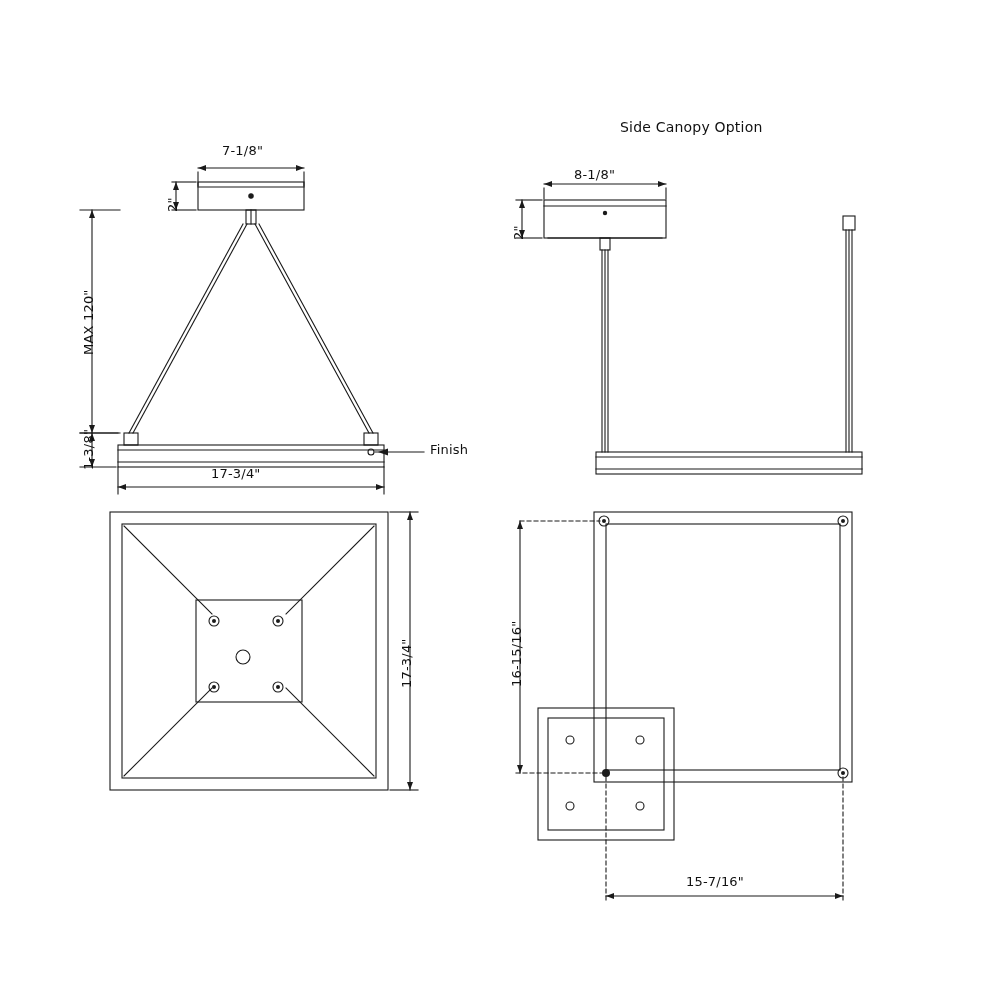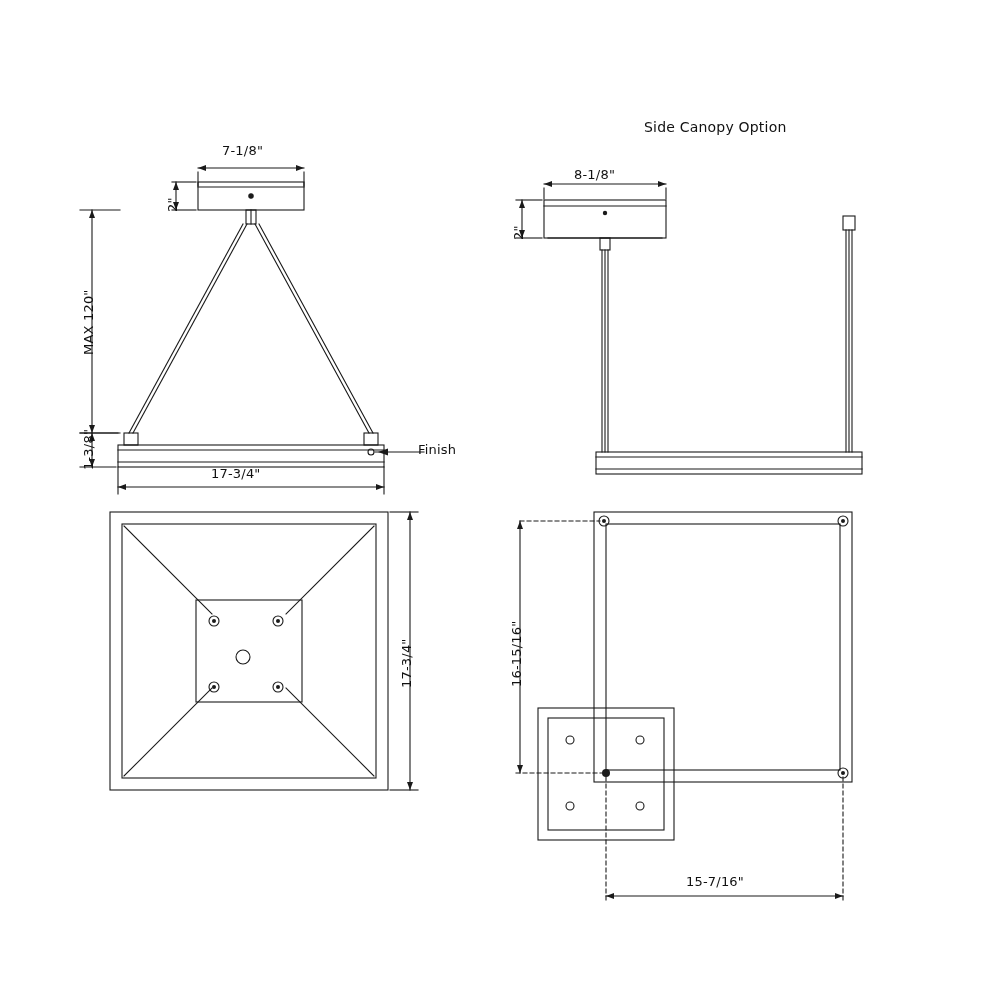--- a/index.html
+++ b/index.html
@@ -204,25 +204,25 @@
   <div class="lbl" style="left:222px; top:143px;">7-1/8"</div>
 
   <div class="lbl rot" style="left:165px; top:212px;">2"</div>
 
   <div class="lbl rot" style="left:81px; top:355px;">MAX 120"</div>
 
   <div class="lbl rot" style="left:81px; top:470px;">1-3/8"</div>
 
   <div class="lbl" style="left:211px; top:466px;">17-3/4"</div>
 
-  <div class="lbl" style="left:418px; top:442px;">Finish</div>
+  <div class="lbl" style="left:430px; top:442px;">Finish</div>
 
   <div class="lbl rot" style="left:399px; top:688px;">17-3/4"</div>
 
-  <div class="lbl title" style="left:644px; top:119px;">Side Canopy Option</div>
+  <div class="lbl title" style="left:620px; top:119px;">Side Canopy Option</div>
 
   <div class="lbl" style="left:574px; top:167px;">8-1/8"</div>
 
   <div class="lbl rot" style="left:511px; top:240px;">2"</div>
 
   <div class="lbl rot" style="left:509px; top:687px;">16-15/16"</div>
 
   <div class="lbl" style="left:686px; top:874px;">15-7/16"</div>
 
 </div>

